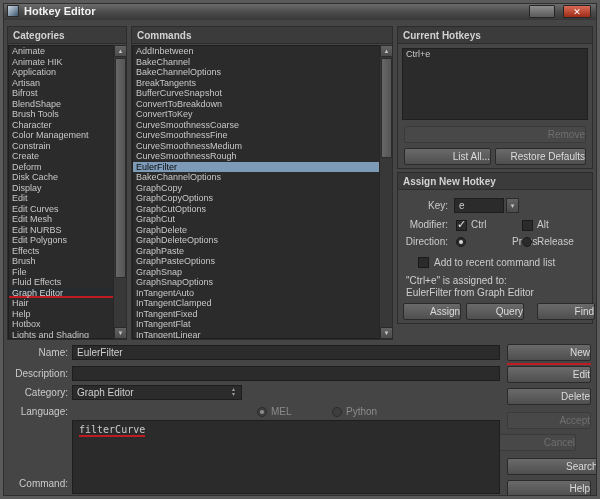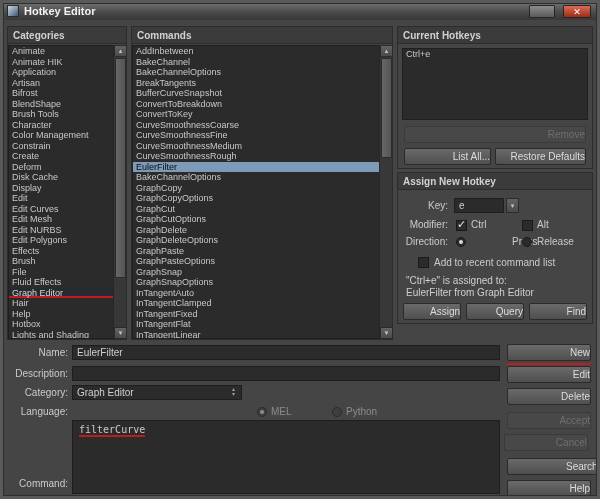--- a/index.html
+++ b/index.html
@@ -135,22 +135,22 @@
         <div class="list-item">ConvertToBreakdown</div>
         <div class="list-item">ConvertToKey</div>
         <div class="list-item">CurveSmoothnessCoarse</div>
         <div class="list-item">CurveSmoothnessFine</div>
         <div class="list-item">CurveSmoothnessMedium</div>
         <div class="list-item">CurveSmoothnessRough</div>
         <div class="list-item sel-cmd">EulerFilter</div>
         <div class="list-item">BakeChannelOptions</div>
         <div class="list-item">GraphCopy</div>
         <div class="list-item">GraphCopyOptions</div>
+        <div class="list-item">GraphCutOptions</div>
         <div class="list-item">GraphCut</div>
-        <div class="list-item">GraphCutOptions</div>
         <div class="list-item">GraphDelete</div>
         <div class="list-item">GraphDeleteOptions</div>
         <div class="list-item">GraphPaste</div>
         <div class="list-item">GraphPasteOptions</div>
         <div class="list-item">GraphSnap</div>
         <div class="list-item">GraphSnapOptions</div>
         <div class="list-item">InTangentAuto</div>
         <div class="list-item">InTangentClamped</div>
         <div class="list-item">InTangentFixed</div>
         <div class="list-item">InTangentFlat</div>
@@ -195,21 +195,21 @@
     <div class="lbl" style="left:139px; top:63px;">Release</div>
 
     <div class="cb" style="left:20px; top:84px;"></div>
     <div class="lbl" style="left:36px; top:84px;">Add to recent command list</div>
 
     <div class="assigned-text" style="left:8px; top:102px;">"Ctrl+e" is assigned to:</div>
     <div class="assigned-text" style="left:8px; top:114px;">EulerFilter from Graph Editor</div>
 
     <div class="btn" style="left:5px; top:130px; width:58px;">Assign</div>
     <div class="btn" style="left:68px; top:130px; width:58px;">Query</div>
-    <div class="btn" style="left:131px; top:130px; width:58px;">Find</div>
+    <div class="btn" style="left:139px; top:130px; width:58px;">Find</div>
   </div>
 
   <div class="lbl rlbl" style="left:6px; top:347px; width:62px;">Name:</div>
   <input class="field" style="left: 72px; top: 345px; width: 428px;" value="EulerFilter">
   <div class="btn" style="left:507px; top:344px; width:84px;">New</div>
   <div class="annotation-line" style="left:507px; top:363px; width:84px;"></div>
 
   <div class="lbl rlbl" style="left:6px; top:368px; width:62px;">Description:</div>
   <input class="field" style="left: 72px; top: 366px; width: 428px;" value="">
   <div class="btn" style="left:507px; top:366px; width:84px;">Edit</div>
@@ -224,21 +224,21 @@
   </div>
   <div class="btn" style="left:507px; top:388px; width:84px;">Delete</div>
 
   <div class="lbl rlbl" style="left:6px; top:406px; width:62px;">Language:</div>
   <div class="radio dim on" style="left:257px; top:407px;"></div>
   <div class="lbl dim" style="left:271px; top:406px;">MEL</div>
   <div class="radio dim" style="left:332px; top:407px;"></div>
   <div class="lbl dim" style="left:346px; top:406px;">Python</div>
 
   <div class="btn disabled" style="left:507px; top:412px; width:84px;">Accept</div>
-  <div class="btn disabled" style="left:504px; top:434px; width:84px;">Cancel</div>
+  <div class="btn disabled" style="left:492px; top:434px; width:84px;">Cancel</div>
   <div class="btn" style="left:507px; top:458px; width:100px;">Search...</div>
   <div class="btn" style="left:507px; top:480px; width:84px;">Help</div>
 
   <div class="lbl rlbl" style="left:6px; top:478px; width:62px;">Command:</div>
   <div class="cmdarea" style="left:72px; top:420px; width:428px; height:74px;">
     <span class="red-underline">filterCurve</span>
   </div>
 </div>
 
 </body></html>

